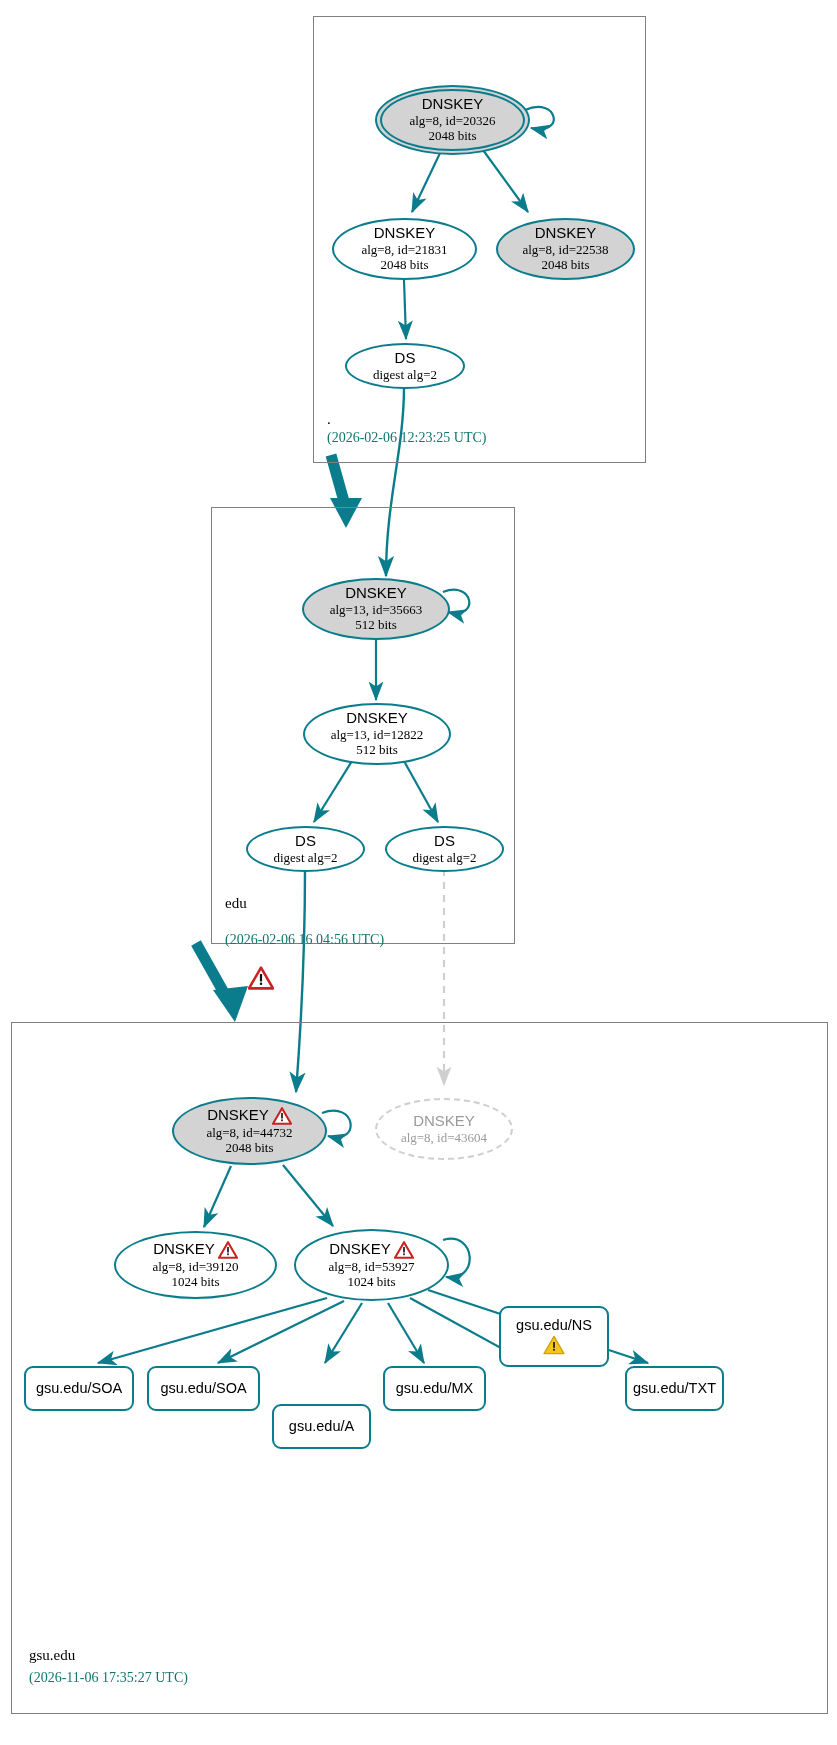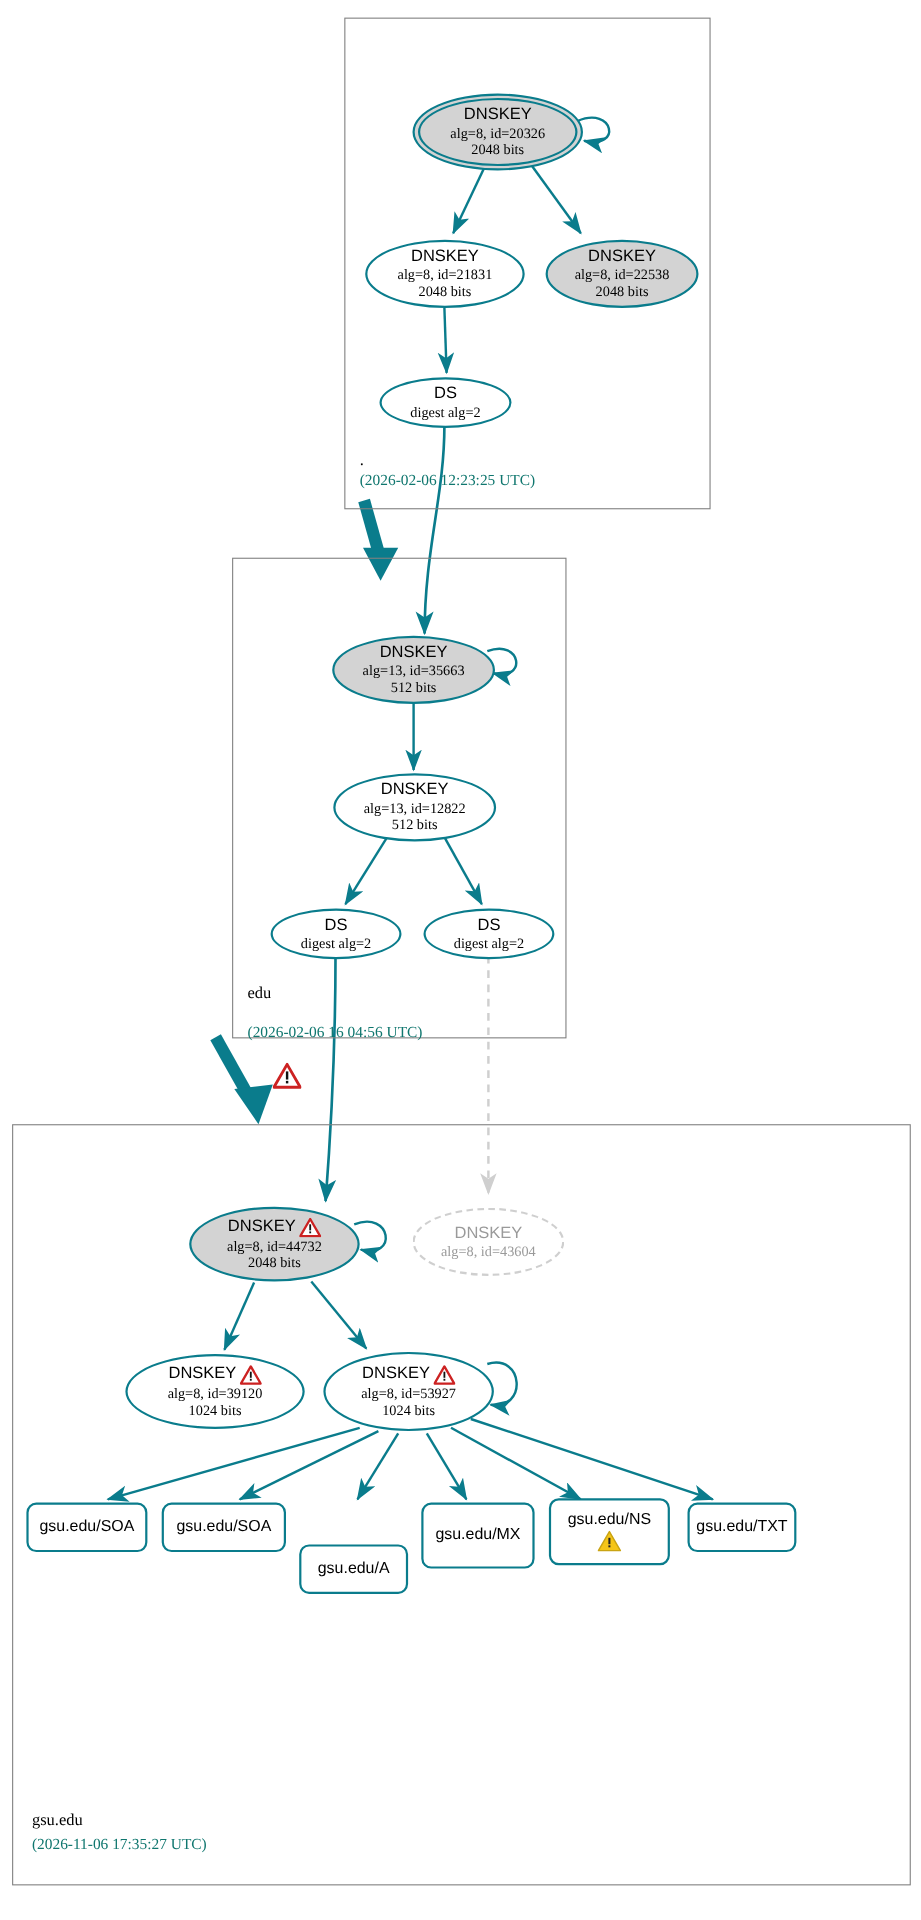--- a/index.html
+++ b/index.html
@@ -225,25 +225,25 @@
 </div>
 
 <div class="rrset" style="left:147px;top:1366px;width:113px;height:45px;">
   <div class="lbl">gsu.edu/SOA</div>
 </div>
 
 <div class="rrset" style="left:272px;top:1366px;width:99px;height:45px;margin-top:38px;">
   <div class="lbl">gsu.edu/A</div>
 </div>
 
-<div class="rrset" style="left:383px;top:1366px;width:103px;height:60px;">
+<div class="rrset" style="left:383px;top:1366px;width:103px;height:45px;">
   <div class="lbl">gsu.edu/MX</div>
 </div>
 
-<div class="rrset" style="left:499px;top:1362px;width:110px;height:61px;">
+<div class="rrset" style="left:499px;top:1306px;width:110px;height:61px;">
   <div class="lbl">gsu.edu/NS</div>
   <span class="warn" style="margin-top:2px;">
     <svg width="22" height="20" viewBox="0 0 26 24" xmlns="http://www.w3.org/2000/svg">
       <path d="M13,1.6 L25,22.4 L1,22.4 Z" fill="#f5c518" stroke="#caa413" stroke-width="1.6" stroke-linejoin="round"></path>
       <rect x="11.9" y="8.4" width="2.2" height="7" fill="#222"></rect>
       <rect x="11.9" y="16.6" width="2.2" height="2.2" fill="#222"></rect>
     </svg>
   </span>
 </div>
 

